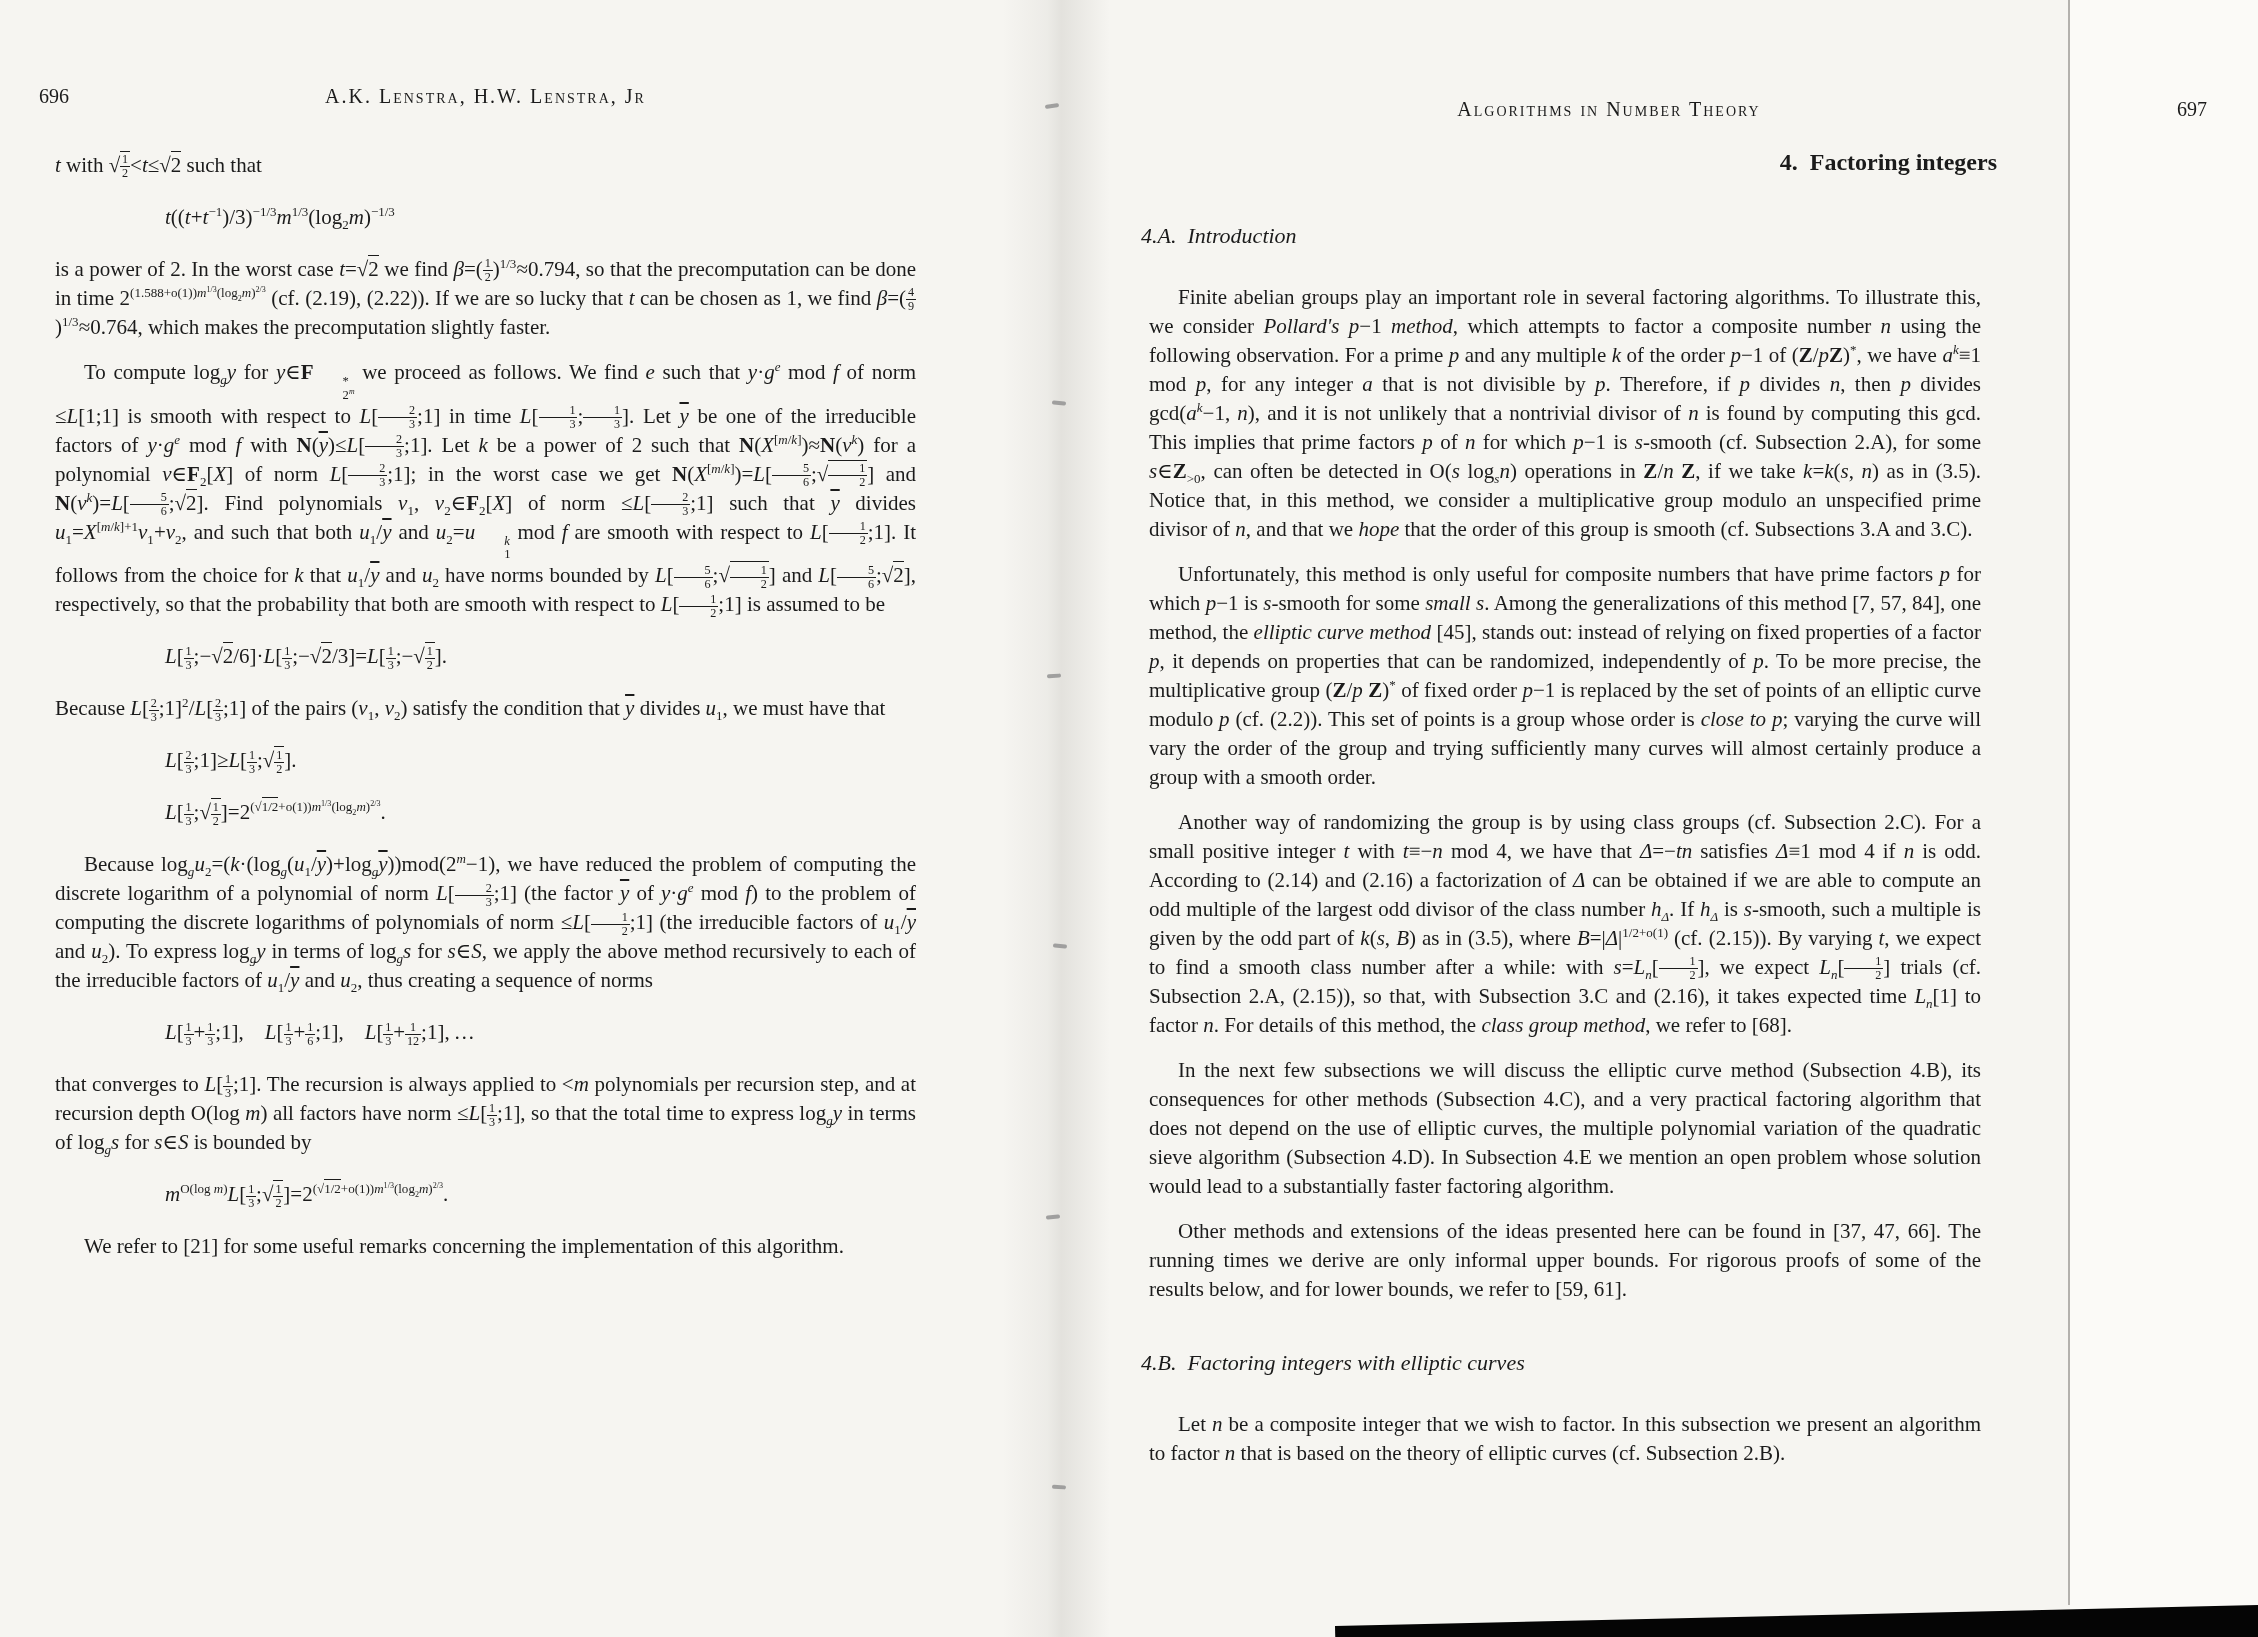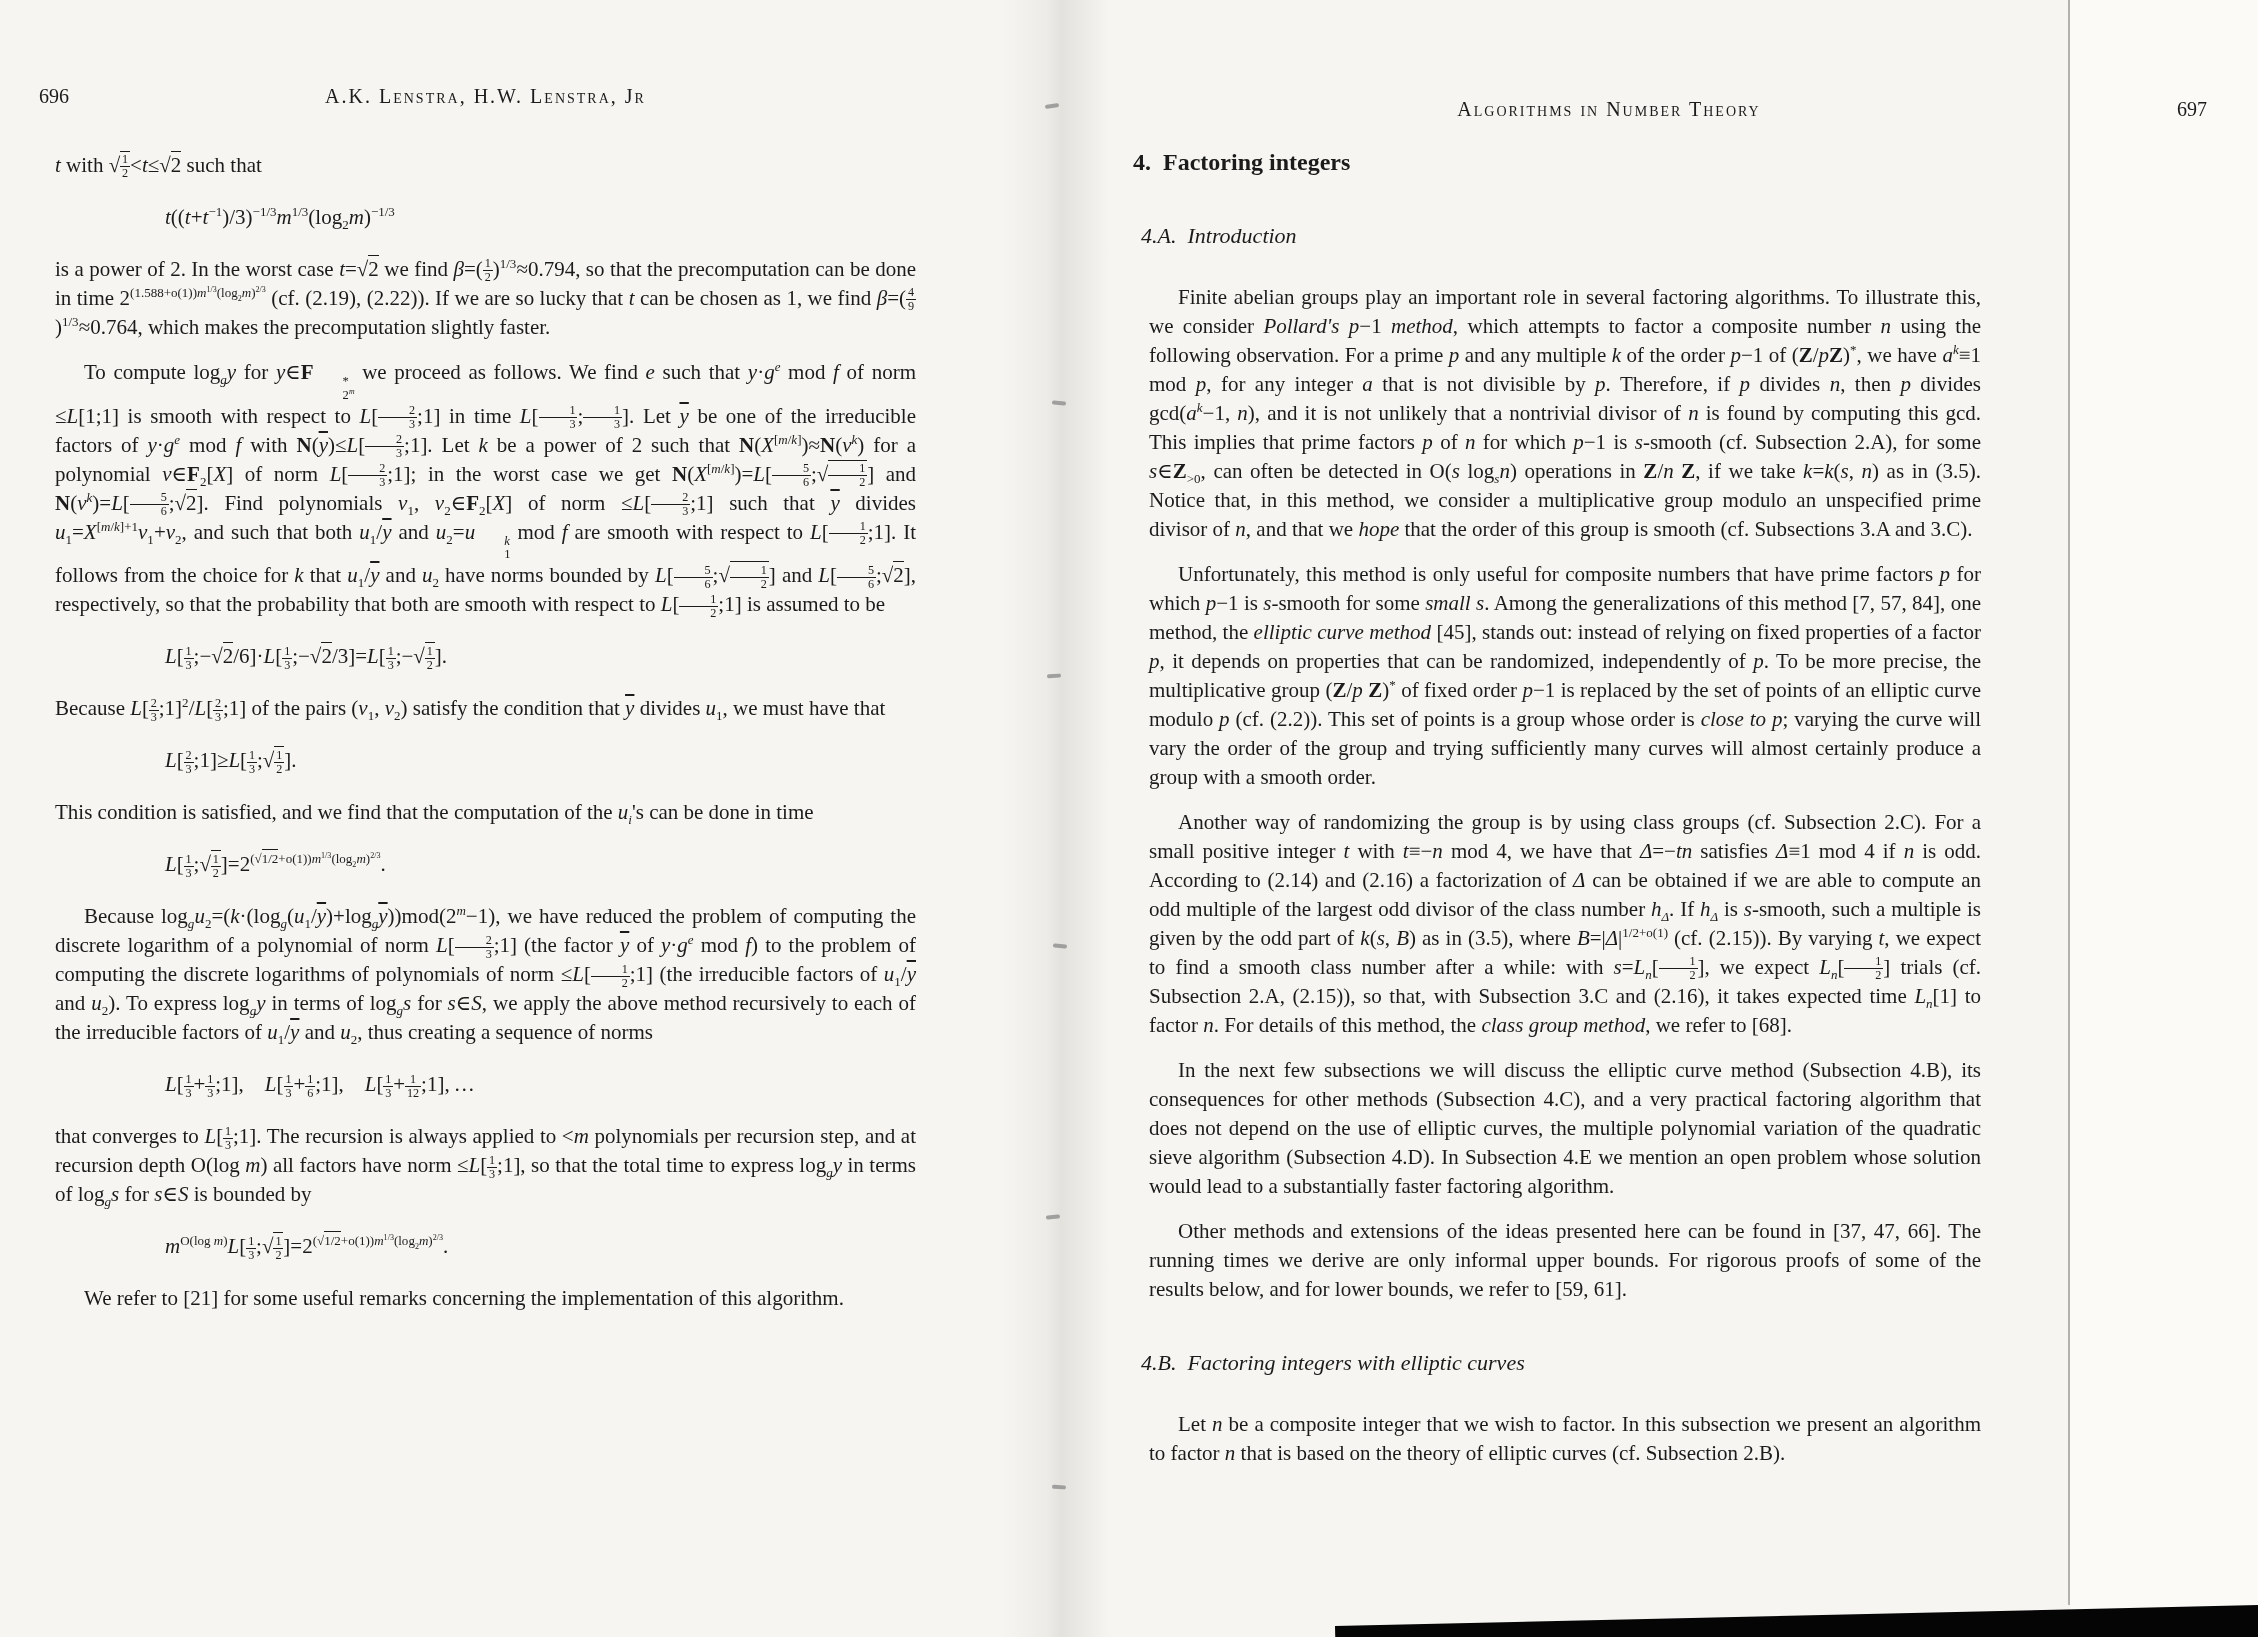--- a/index.html
+++ b/index.html
@@ -20,21 +20,21 @@
   .rhead{position:absolute;top:0;font-variant:small-caps;letter-spacing:0.10em;font-size:20px;white-space:nowrap;}
   .left .rhead{left:50%;transform:translateX(-50%);}
   .right .rhead{left:476px;transform:translateX(-50%);}
   .pbody{padding-top:21px;text-align:justify;font-size:21px;line-height:29px;}
   .left .pbody{width:893px;}
   .right .pbody{width:864px;}
   
   .para{text-indent:29px;margin:16px;}
   .para.flush{text-indent:0;}
   .eq{padding-left:126px;margin:23px 0;text-align:left;text-indent:0;white-space:nowrap;}
-  .h1{font-weight:bold;font-size:24px;margin:0 0 42px 0;text-indent:0;text-align:left;}
+  .h1{font-weight:bold;font-size:24px;margin:0 0 42px 0;text-indent:0;text-align:right;}
   .h2{font-style:italic;font-size:22px;margin:44px 0 33px 8px;text-indent:0;text-align:left;}
   
   sup,sub{font-size:62%;line-height:0;}
   .fr{display:inline-block;vertical-align:-0.42em;text-align:center;font-size:58%;line-height:1.05;font-style:normal;}
   .fr > span{display:block;padding:0 1.9px;}
   .fr > span:first-child{border-bottom:1.3px solid #1b1b1b;}
   .ov{border-top:1.4px solid #1b1b1b;padding-top:1px;}
   .rad{white-space:nowrap;}
   .ovl{text-decoration:overline;}
   .ss{display:inline-flex;flex-direction:column;vertical-align:-0.5em;font-size:60%;line-height:1.05;text-align:left;}
@@ -74,21 +74,20 @@
       <div class="para">To compute log<sub><i>g</i></sub><i>y</i> for <i>y</i>∈<b>F</b><span class="ss">
           <span>*</span>
           <span>2<sup><i>m</i></sup></span>
         </span> we proceed as follows. We find <i>e</i> such that <i>y</i>·<i>g</i><sup><i>e</i></sup> mod <i>f</i> of norm ≤<i>L</i>[1;1] is smooth with respect to <i>L</i>[<span class="fr"><span>2</span><span>3</span></span>;1] in time <i>L</i>[<span class="fr"><span>1</span><span>3</span></span>;<span class="fr"><span>1</span><span>3</span></span>]. Let <i class="ovl">y</i> be one of the irreducible factors of <i>y</i>·<i>g</i><sup><i>e</i></sup> mod <i>f</i> with <b>N</b>(<i class="ovl">y</i>)≤<i>L</i>[<span class="fr"><span>2</span><span>3</span></span>;1]. Let <i>k</i> be a power of 2 such that <b>N</b>(<i>X</i><sup>[<i>m</i>/<i>k</i>]</sup>)≈<b>N</b>(<i>v</i><sup><i>k</i></sup>) for a polynomial <i>v</i>∈<b>F</b><sub>2</sub>[<i>X</i>] of norm <i>L</i>[<span class="fr"><span>2</span><span>3</span></span>;1]; in the worst case we get <b>N</b>(<i>X</i><sup>[<i>m</i>/<i>k</i>]</sup>)=<i>L</i>[<span class="fr"><span>5</span><span>6</span></span>;<span class="rad">√<span class="ov"><span class="fr"><span>1</span><span>2</span></span></span></span>] and <b>N</b>(<i>v</i><sup><i>k</i></sup>)=<i>L</i>[<span class="fr"><span>5</span><span>6</span></span>;<span class="rad">√<span class="ov">2</span></span>]. Find polynomials <i>v</i><sub>1</sub>, <i>v</i><sub>2</sub>∈<b>F</b><sub>2</sub>[<i>X</i>] of norm ≤<i>L</i>[<span class="fr"><span>2</span><span>3</span></span>;1] such that <i class="ovl">y</i> divides <i>u</i><sub>1</sub>=<i>X</i><sup>[<i>m</i>/<i>k</i>]+1</sup><i>v</i><sub>1</sub>+<i>v</i><sub>2</sub>, and such that both <i>u</i><sub>1</sub>/<i class="ovl">y</i> and <i>u</i><sub>2</sub>=<i>u</i><span class="ss">
           <span><i>k</i></span>
           <span>1</span>
         </span> mod <i>f</i> are smooth with respect to <i>L</i>[<span class="fr"><span>1</span><span>2</span></span>;1]. It follows from the choice for <i>k</i> that <i>u</i><sub>1</sub>/<i class="ovl">y</i> and <i>u</i><sub>2</sub> have norms bounded by <i>L</i>[<span class="fr"><span>5</span><span>6</span></span>;<span class="rad">√<span class="ov"><span class="fr"><span>1</span><span>2</span></span></span></span>] and <i>L</i>[<span class="fr"><span>5</span><span>6</span></span>;<span class="rad">√<span class="ov">2</span></span>], respectively, so that the probability that both are smooth with respect to <i>L</i>[<span class="fr"><span>1</span><span>2</span></span>;1] is assumed to be</div>
       <div class="eq"><i>L</i>[<span class="fr"><span>1</span><span>3</span></span>;−<span class="rad">√<span class="ov">2</span></span>/6]·<i>L</i>[<span class="fr"><span>1</span><span>3</span></span>;−<span class="rad">√<span class="ov">2</span></span>/3]=<i>L</i>[<span class="fr"><span>1</span><span>3</span></span>;−<span class="rad">√<span class="ov"><span class="fr"><span>1</span><span>2</span></span></span></span>].</div>
       <div class="para flush">Because <i>L</i>[<span class="fr"><span>2</span><span>3</span></span>;1]<sup>2</sup>/<i>L</i>[<span class="fr"><span>2</span><span>3</span></span>;1] of the pairs (<i>v</i><sub>1</sub>, <i>v</i><sub>2</sub>) satisfy the condition that <i class="ovl">y</i> divides <i>u</i><sub>1</sub>, we must have that</div>
       <div class="eq"><i>L</i>[<span class="fr"><span>2</span><span>3</span></span>;1]≥<i>L</i>[<span class="fr"><span>1</span><span>3</span></span>;<span class="rad">√<span class="ov"><span class="fr"><span>1</span><span>2</span></span></span></span>].</div>
-      <div class="para flush">This condition is satisfied, and we find that the computation of the <i>u<sub>i</sub></i>'s can be done in time</div>
       <div class="eq"><i>L</i>[<span class="fr"><span>1</span><span>3</span></span>;<span class="rad">√<span class="ov"><span class="fr"><span>1</span><span>2</span></span></span></span>]=2<sup>(<span class="rad">√<span class="ov">1/2</span></span>+o(1))<i>m</i><sup>1/3</sup>(log<sub>2</sub><i>m</i>)<sup>2/3</sup></sup>.</div>
       <div class="para">Because log<sub><i>g</i></sub><i>u</i><sub>2</sub>=(<i>k</i>·(log<sub><i>g</i></sub>(<i>u</i><sub>1</sub>/<i class="ovl">y</i>)+log<sub><i>g</i></sub><i class="ovl">y</i>))mod(2<sup><i>m</i></sup>−1), we have reduced the problem of computing the discrete logarithm of a polynomial of norm <i>L</i>[<span class="fr"><span>2</span><span>3</span></span>;1] (the factor <i class="ovl">y</i> of <i>y</i>·<i>g</i><sup><i>e</i></sup> mod <i>f</i>) to the problem of computing the discrete logarithms of polynomials of norm ≤<i>L</i>[<span class="fr"><span>1</span><span>2</span></span>;1] (the irreducible factors of <i>u</i><sub>1</sub>/<i class="ovl">y</i> and <i>u</i><sub>2</sub>). To express log<sub><i>g</i></sub><i>y</i> in terms of log<sub><i>g</i></sub><i>s</i> for <i>s</i>∈<i>S</i>, we apply the above method recursively to each of the irreducible factors of <i>u</i><sub>1</sub>/<i class="ovl">y</i> and <i>u</i><sub>2</sub>, thus creating a sequence of norms</div>
       <div class="eq"><i>L</i>[<span class="fr"><span>1</span><span>3</span></span>+<span class="fr"><span>1</span><span>3</span></span>;1],  <i>L</i>[<span class="fr"><span>1</span><span>3</span></span>+<span class="fr"><span>1</span><span>6</span></span>;1],  <i>L</i>[<span class="fr"><span>1</span><span>3</span></span>+<span class="fr"><span>1</span><span>12</span></span>;1], …</div>
       <div class="para flush">that converges to <i>L</i>[<span class="fr"><span>1</span><span>3</span></span>;1]. The recursion is always applied to &lt;<i>m</i> polynomials per recursion step, and at recursion depth O(log <i>m</i>) all factors have norm ≤<i>L</i>[<span class="fr"><span>1</span><span>3</span></span>;1], so that the total time to express log<sub><i>g</i></sub><i>y</i> in terms of log<sub><i>g</i></sub><i>s</i> for <i>s</i>∈<i>S</i> is bounded by</div>
       <div class="eq"><i>m</i><sup>O(log <i>m</i>)</sup><i>L</i>[<span class="fr"><span>1</span><span>3</span></span>;<span class="rad">√<span class="ov"><span class="fr"><span>1</span><span>2</span></span></span></span>]=2<sup>(<span class="rad">√<span class="ov">1/2</span></span>+o(1))<i>m</i><sup>1/3</sup>(log<sub>2</sub><i>m</i>)<sup>2/3</sup></sup>.</div>
       <div class="para">We refer to [21] for some useful remarks concerning the implementation of this algorithm.</div>
     </div>
 </div>
 
 <div class="page right">

